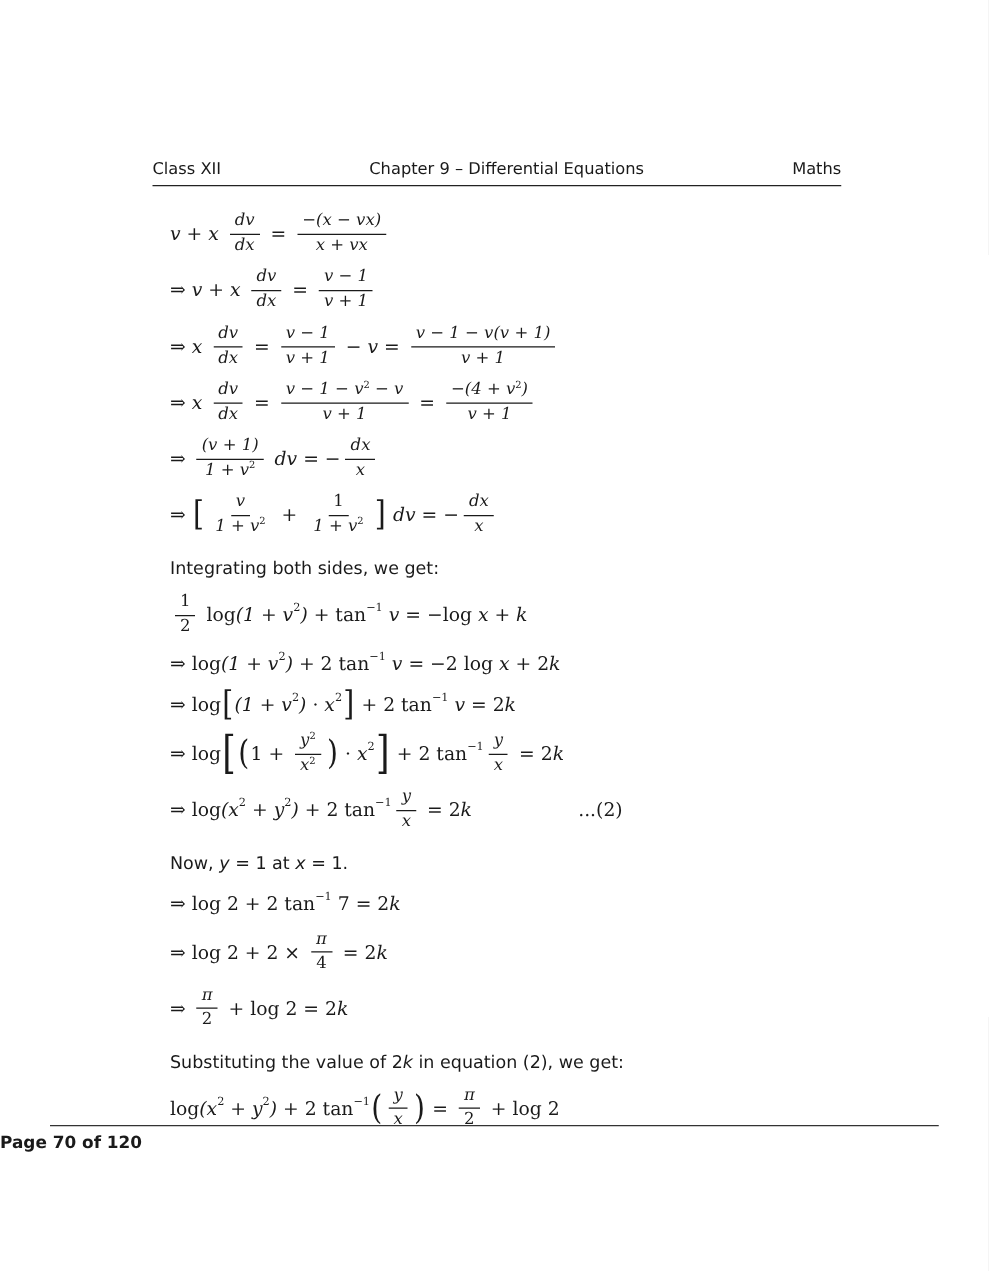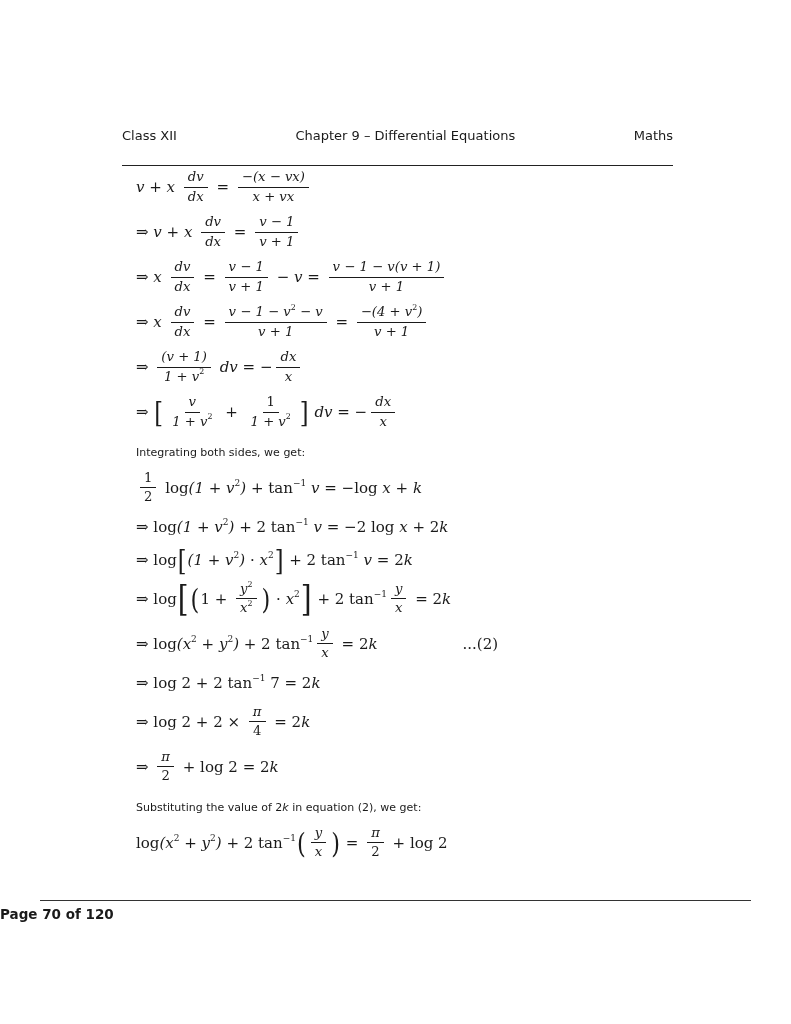--- a/index.html
+++ b/index.html
@@ -4,21 +4,21 @@
 <style>
   html,body { margin:0; padding:0; background:#e8e8e8; }
   .page {
     position:relative; width:791px; height:1024px; background:#ffffff;
     font-family:"DejaVu Sans", sans-serif; color:#1a1a1a; overflow:hidden;
     margin:0 auto;
   }
   .header {
     position:absolute; top:128px; left:122px; right:118px;
     display:flex; justify-content:space-between; align-items:flex-end;
-    font-size:13px; padding-bottom:22px; border-bottom:1px solid #222;
+    font-size:13px; padding-bottom:5px; border-bottom:1px solid #222;
   }
   .content { position:absolute; top:160px; left:136px; right:105px; }
 
   .eq-block { margin:2px 0; }
   .eq-line {
     display:flex; align-items:center; flex-wrap:nowrap;
     font-family:"DejaVu Serif", serif; font-size:15px;
     margin:9px 0; min-height:24px;
   }
   .mi { font-style:italic; white-space:pre; }
@@ -27,21 +27,21 @@
   .mfrac {
     display:inline-flex; flex-direction:column; align-items:center;
     margin:0 4px; font-size:0.88em; line-height:1.25;
   }
   .mnum { display:flex; align-items:center; justify-content:center; padding:0 4px 1px; border-bottom:1px solid #1a1a1a; }
   .mden { display:flex; align-items:center; justify-content:center; padding:1px 4px 0; }
   .mdel  { font-style:normal; font-size:1.5em; transform:scaleY(1.2); padding:0 1px; line-height:1; }
   .mdel2 { font-style:normal; font-size:1.85em; transform:scaleY(1.3); padding:0 1px; line-height:1; }
   .mtag { font-style:normal; margin-left:85px; white-space:pre; }
 
-  .para { font-size:11px; margin:15px 0 9px; line-height:1.45; }
+  .para { font-size:14px; margin:15px 0 9px; line-height:1.45; }
   .pr { font-style:normal; white-space:pre; }
   .pi { font-style:italic; white-space:pre; }
 
   .footer-line { position:absolute; left:40px; right:40px; top:900px; border-top:1px solid #333; }
   .footer-label {
     position:absolute; top:906px; left:0; right:0; text-align:left;
     font-weight:bold; font-size:13.5px;
   }
 </style>
 </head>
@@ -321,20 +321,21 @@
             <span class="mden">
               <span class="mi">x</span>
             </span>
           </span>
           <span class="mr"> = 2</span>
           <span class="mi">k</span>
           <span class="mtag">...(2)</span>
         </div>
       </div>
 
+    <div class="para"><span class="pr">Now, </span><span class="pi">y</span><span class="pr"> = 1 at </span><span class="pi">x</span><span class="pr"> = 1.</span></div>
 
     <div class="eq-block">
         <div class="eq-line">
           <span class="mr">⇒ log 2 + 2 tan</span>
           <span class="msup">−1</span>
           <span class="mr"> 7 = 2</span>
           <span class="mi">k</span>
         </div>
         <div class="eq-line">
           <span class="mr">⇒ log 2 + 2 × </span>

